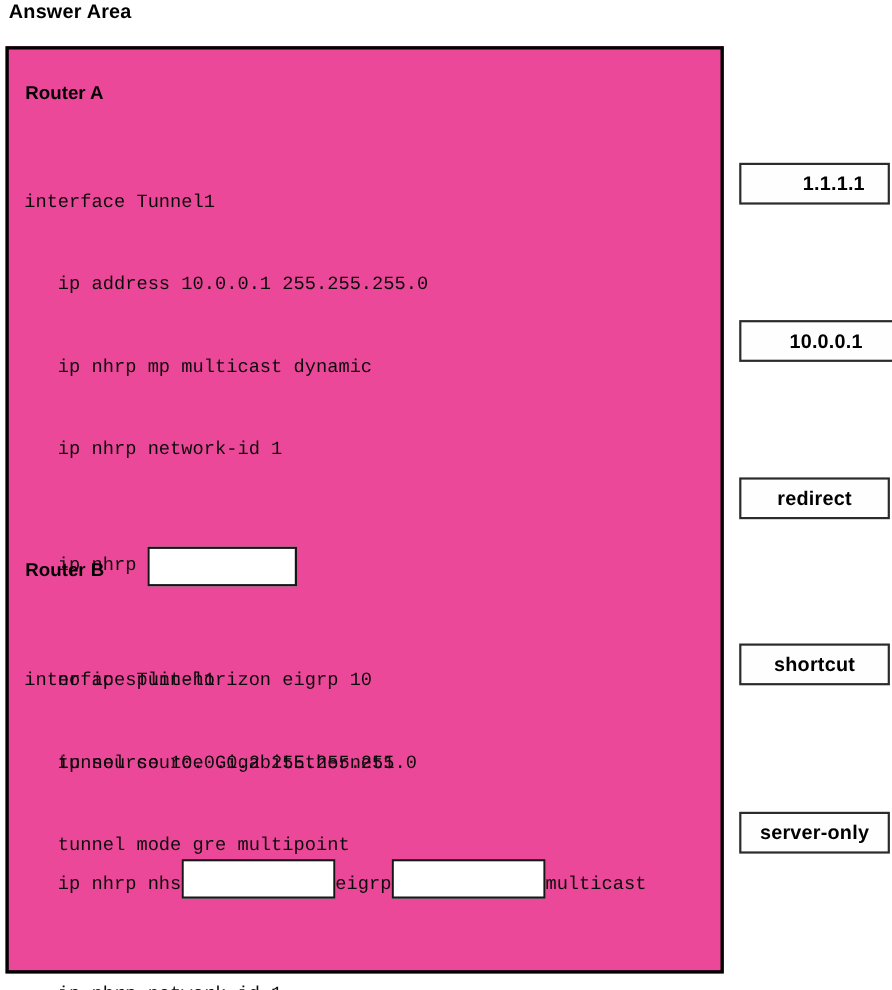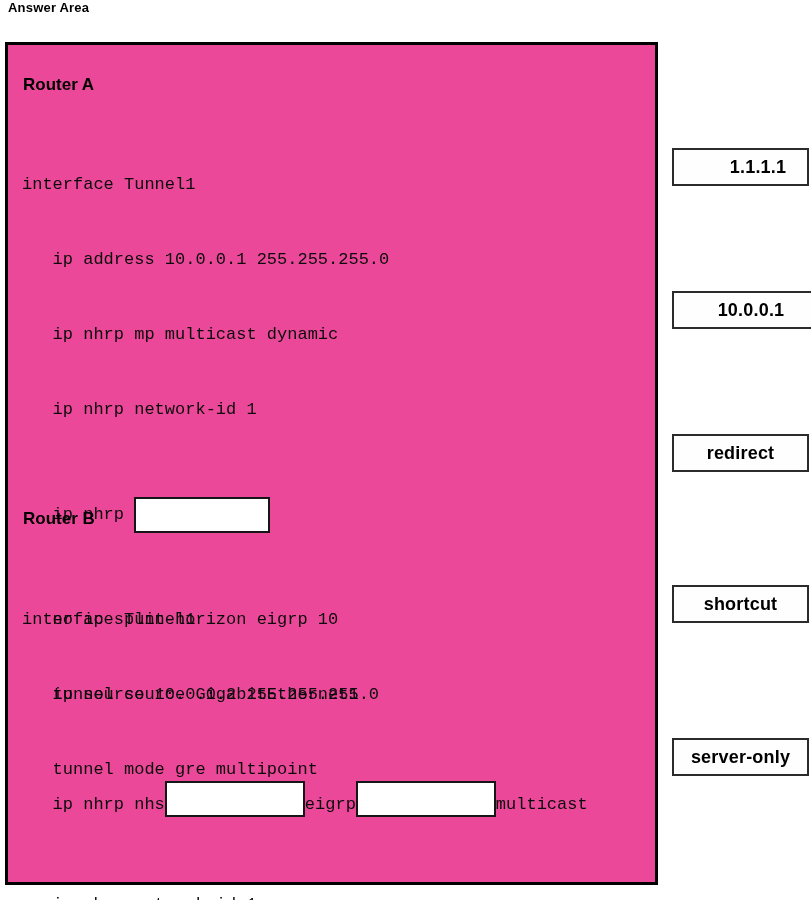--- a/index.html
+++ b/index.html
@@ -12,21 +12,21 @@
     height: 900px;
     position: relative;
     font-family: "Liberation Sans", sans-serif;
     overflow: hidden;
   }
 
   #page-title {
     position: absolute;
     left: 8px;
     top: 0px;
-    font-size: 13px;
+    font-size: 18px;
     font-weight: bold;
     color: #000;
     letter-spacing: 0.2px;
   }
 
   #answer-panel {
     position: absolute;
     left: 5px;
     top: 42px;
     width: 653px;

